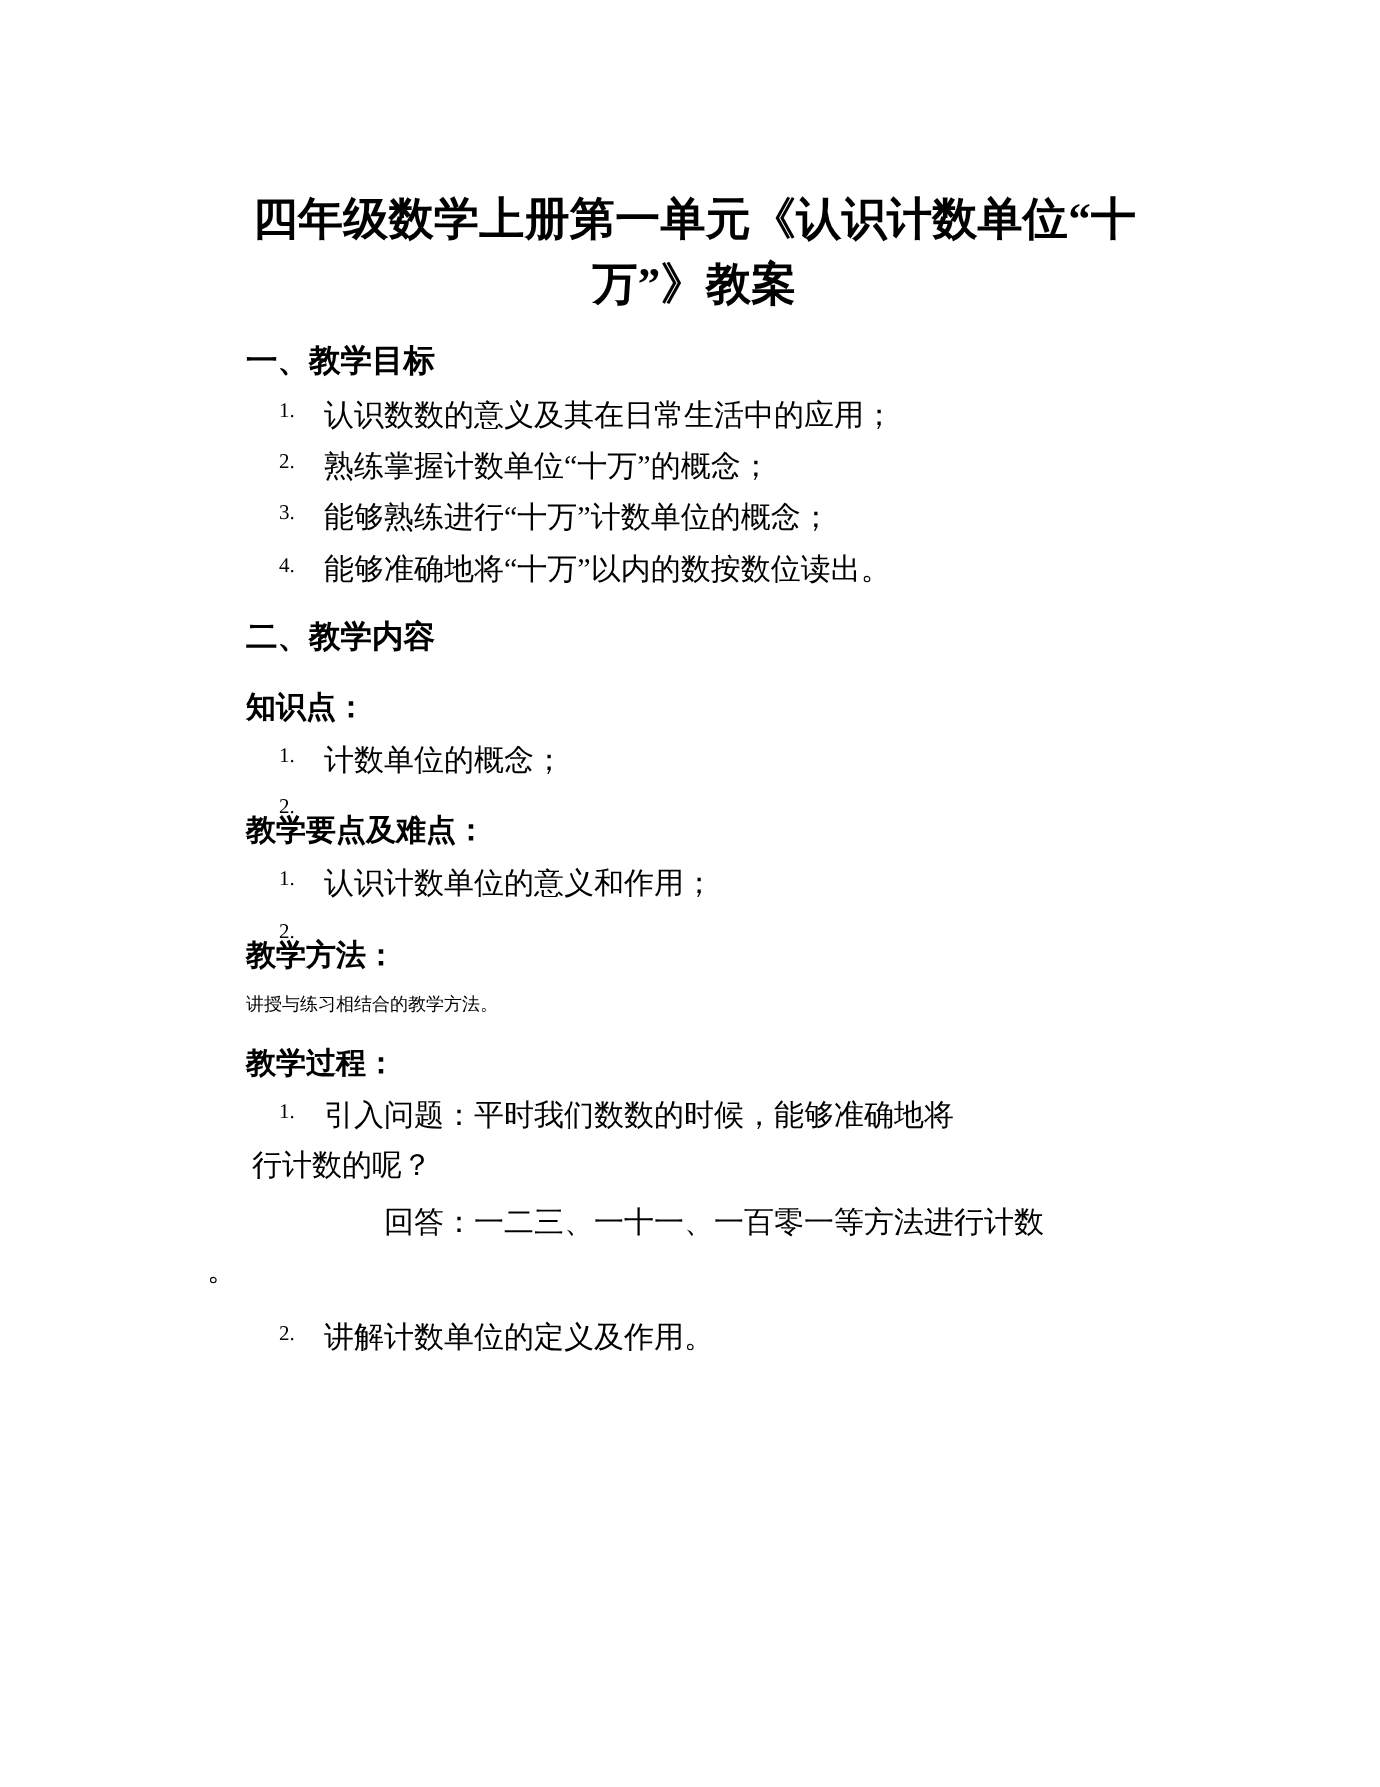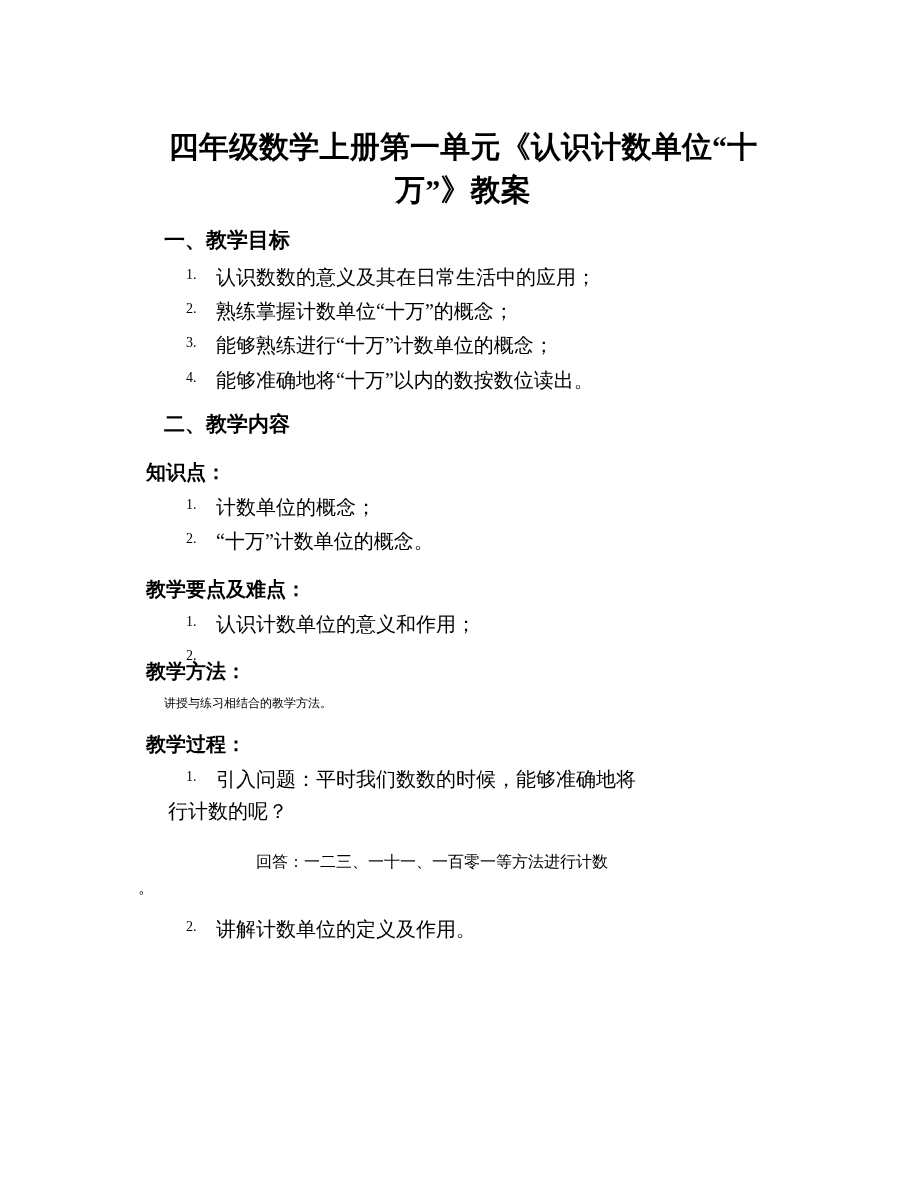--- a/index.html
+++ b/index.html
@@ -44,21 +44,21 @@
   .h3 {
     font-size: 21px;
     font-weight: bold;
     line-height: 1.5;
     margin: 16px 0 4px 0;
   }
   .h4 {
     font-size: 20px;
     font-weight: bold;
     line-height: 1.5;
-    margin: 16px 0 4px 8px;
+    margin: 16px 0 4px 26px;
   }
   .para {
     font-size: 12px;
     line-height: 1.55;
     margin: 8px 0 8px 26px;
   }
   ol.numlist {
     list-style: none;
     margin: 4px 0 4px 0;
     padding: 0;
@@ -89,23 +89,23 @@
     position: absolute;
     left: 48px;
     top: 3px;
     font-size: 14px;
   }
   .hang .flow {
     display: block;
     margin-left: -48px;
   }
   .answer {
-    font-size: 16px;
+    font-size: 20px;
     line-height: 1.62;
-    margin: 22px 0 12px 0;
+    margin: 6px 0 12px 0;
     padding-left: 118px;
   }
   .answer .tail {
     display: block;
     margin-left: -118px;
   }
 </style>
 </head>
 <body>
 
@@ -140,21 +140,20 @@
 
     <h4 class="h4">知识点：</h4>
 
     <ol class="numlist">
       <li>
         <span class="marker">1.</span>
         <span>计数单位的概念；</span>
       </li>
       <li>
         <span class="marker">2.</span>
-        <span>“十万”计数单位的概念。</span>
       </li>
     </ol>
 
     <h4 class="h4">教学要点及难点：</h4>
 
     <ol class="numlist">
       <li>
         <span class="marker">1.</span>
         <span>认识计数单位的意义和作用；</span>
       </li>

